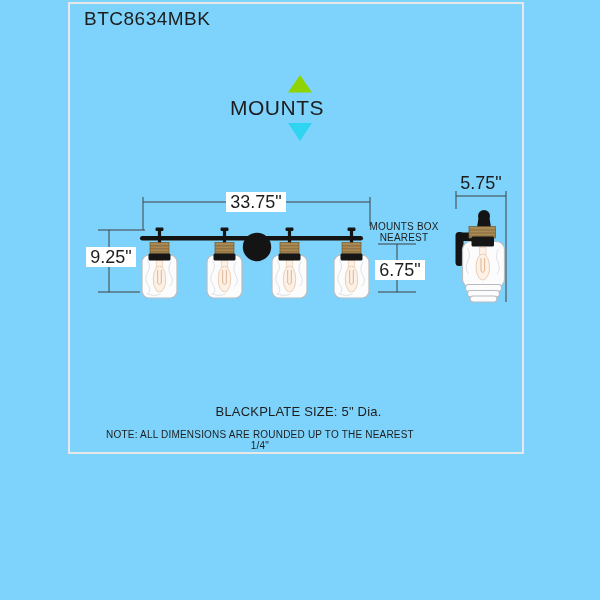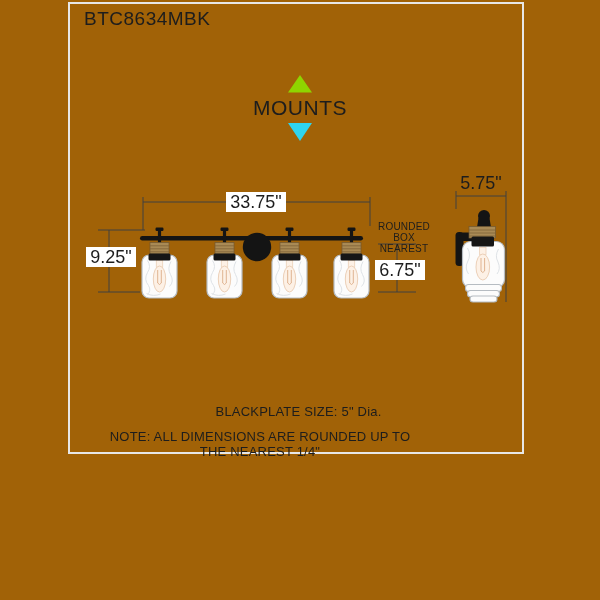--- a/index.html
+++ b/index.html
@@ -1,31 +1,31 @@
 <!DOCTYPE html>
 <html><head>
 <meta charset="utf-8">
 <style>
   html,body{margin:0;padding:0;background:#ffffff;}
-  #canvas{position:relative;width:600px;height:600px;background:#a16207;overflow:hidden;
+  #canvas{position:relative;width:600px;height:600px;background:#7dd3fc;overflow:hidden;
           font-family:"Liberation Sans",sans-serif;color:#1d1d1d;}
   .abs{position:absolute;}
   #frame{left:68px;top:2px;width:452px;height:448px;border:2px solid #e7e7e7;background:transparent;}
   #diagram-svg{left:0;top:0;width:600px;height:600px;}
   #product-code{left:84px;top:8px;font-size:19px;letter-spacing:0.5px;}
-  #mounts-label{left:230px;top:96px;width:140px;text-align:center;font-size:21px;letter-spacing:0.5px;}
+  #mounts-label{left:230px;top:96px;width:140px;text-align:left;font-size:21px;letter-spacing:0.5px;}
   .dim-label{font-size:18px;text-align:center;white-space:nowrap;}
   .dim-label .mask{background:#ffffff;padding:0 4px;}
   #dim-width{left:196px;top:192px;width:120px;}
   #dim-height{left:66px;top:247px;width:90px;}
   #dim-outlet{left:355px;top:260px;width:90px;}
   #dim-depth{left:436px;top:173px;width:90px;}
   #outlet-box-label{left:366px;top:221px;width:76px;text-align:center;font-size:10px;line-height:11px;letter-spacing:0.2px;}
   #blackplate-note{left:196px;top:404px;width:205px;text-align:center;font-size:13px;letter-spacing:0.2px;}
-  #rounding-note{left:100px;top:429px;width:320px;text-align:center;font-size:13px;letter-spacing:0.2px;}
+  #rounding-note{left:100px;top:429px;width:320px;text-align:center;font-size:10px;letter-spacing:0.2px;}
 </style>
 </head>
 <body>
 
 <div id="canvas">
 
   <div id="frame" class="abs"></div>
 
   <svg id="diagram-svg" class="abs" viewBox="0 0 600 600" xmlns="http://www.w3.org/2000/svg">
     <defs>
@@ -106,21 +106,21 @@
 
   <div id="dim-outlet" class="abs dim-label">
     <span class="mask">6.75"</span>
   </div>
 
   <div id="dim-depth" class="abs dim-label">
     <span>5.75"</span>
   </div>
 
   <div id="outlet-box-label" class="abs">
-    <div>ROUNDED BOX</div>
+    <div>MOUNTS BOX</div>
     <div>NEAREST</div>
   </div>
 
   <div id="blackplate-note" class="abs">BLACKPLATE SIZE: 5" Dia.</div>
 
   <div id="rounding-note" class="abs">NOTE: ALL DIMENSIONS ARE ROUNDED UP TO THE NEAREST 1/4"</div>
 
 </div>
 
 </body></html>

